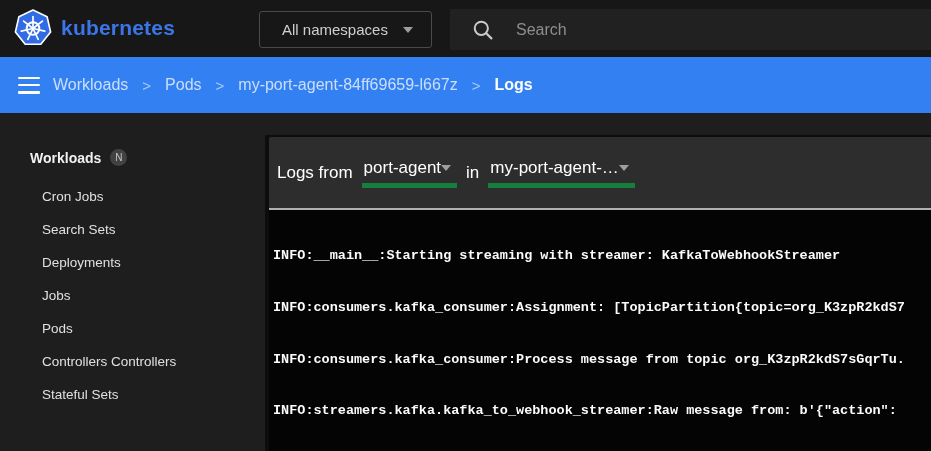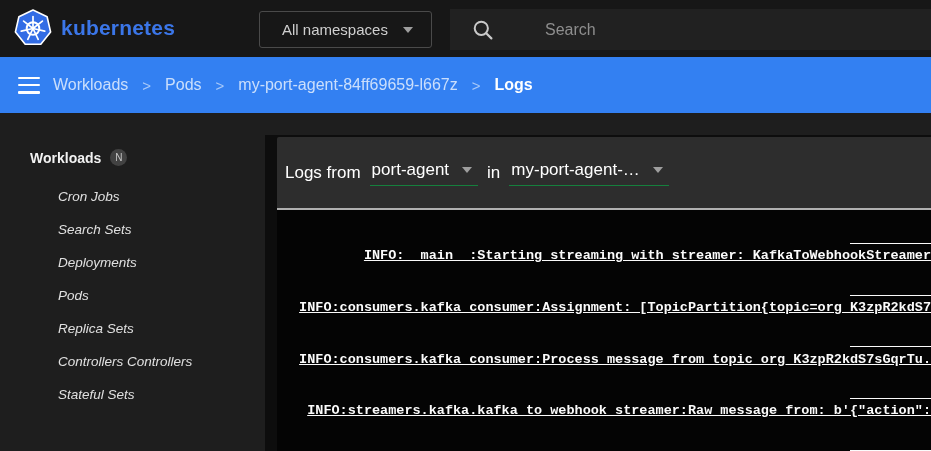--- a/index.html
+++ b/index.html
@@ -13,57 +13,57 @@
   .brand-text { color:#3b76e8; font-size:21px; font-weight:bold; letter-spacing:.2px; }
   .ns-select { position:absolute; left:259px; top:11px; width:173px; height:37px;
                border:1px solid #4a4a4a; border-radius:3px; display:flex; align-items:center;
                padding:0 18px 0 22px; cursor:pointer; }
   .ns-select span.val { color:#cfcfcf; font-size:15px; flex:1; }
   .caret { width:0; height:0; border-left:5px solid transparent; border-right:5px solid transparent;
            border-top:6px solid #9e9e9e; }
   .search { position:absolute; left:450px; top:9px; width:481px; height:41px; background:#212121;
             display:flex; align-items:center; padding-left:22px; gap:22px; }
   .search input { background:transparent; border:none; outline:none; color:#ddd; font-size:16px; width:330px;
-                  font-family:"Liberation Sans", sans-serif;margin-left:29px; }
+                  font-family:"Liberation Sans", sans-serif; }
   .search input::placeholder { color:#8e8e8e; }
 
   
   .bluebar { position:absolute; top:57px; left:0; width:931px; height:56px; background:#3380f2;
              display:flex; align-items:center; }
   .hamburger { margin-left:18px; width:22px; height:17px; display:flex; flex-direction:column;
                justify-content:space-between; cursor:pointer; }
   .hamburger i { display:block; height:2.6px; background:#fff; border-radius:1px; }
   .breadcrumb { display:flex; align-items:center; gap:14px; margin-left:13px; font-size:16px; }
   .crumb { color:rgba(255,255,255,.74); cursor:pointer; }
   .crumb-sep { color:rgba(255,255,255,.58); font-size:15px; }
   .crumb-current { color:#fff; font-weight:600;text-align:center; }
 
   
   .main { position:absolute; top:113px; left:0; width:931px; height:338px; }
   .sidebar { position:absolute; top:0; left:0; width:265px; height:338px; background:#1e1e1e; }
   .side-section { position:absolute; top:36px; left:30px; display:flex; align-items:center; gap:9px; cursor:pointer; }
   .side-section .lbl { color:#f2f2f2; font-size:14px; font-weight:bold; }
   .nbadge { width:17px; height:17px; border-radius:50%; background:#424242; color:#c7c7c7;
             font-size:10px; display:flex; align-items:center; justify-content:center; }
-  .side-items { position:absolute; top:67px; left:16px; right:0;font-style:italic; }
+  .side-items { position:absolute; top:67px; left:0; right:0; }
   .side-item { height:33px; display:flex; align-items:center; padding-left:42px;
                color:#e0e0e0; font-size:13.5px; cursor:pointer; }
 
   .content { position:absolute; top:0; left:265px; width:666px; height:338px; background:#0d0d0d; }
   .content-strip { position:absolute; top:0; left:0; right:0; height:22px; background:#1e1e1e; }
-  .card { position:absolute; top:24px; left:12px; right:0; height:314px; border-radius:2px 0 0 0;
-          overflow:hidden;text-align:right; }
+  .card { position:absolute; top:24px; left:4px; right:0; height:314px; border-radius:2px 0 0 0;
+          overflow:hidden; }
   .card-header { height:71px; background:#2d2d2d; display:flex; align-items:center;
                  padding-left:8px; gap:9px; color:#fff; font-size:17px; }
-  .hselect { display:inline-flex; align-items:center; gap:13px; border-bottom:1px solid #15803d;
+  .hselect { display:inline-flex; align-items:center; border-bottom:5px solid #15803d;
              padding:0 6px 5px 2px; cursor:pointer; }
   .log-divider { height:2px; background:#b0b0b0; }
   .log-view { height:241px; background:#040404; padding:3px 0 0 4px; overflow:hidden;
               font-family:"Liberation Mono", monospace; font-weight:bold; font-size:13.5px;
-              line-height:17.2px; color:#fbfbfb; white-space:pre;text-decoration:underline; }
+              line-height:17.2px; color:#fbfbfb; white-space:pre; }
 </style>
 </head>
 <body>
 
 <div class="screen">
 
   <header class="topbar">
     <div class="brand">
       <svg width="38" height="38" viewBox="0 0 38 38">
         <polygon points="19,1 33.1,7.8 36.6,23 26.8,35.2 11.2,35.2 1.4,23 4.9,7.8" fill="#326ce5" stroke="#ffffff" stroke-width="1.6" stroke-linejoin="round"></polygon>
@@ -116,22 +116,22 @@
 
     <aside class="sidebar">
       <div class="side-section">
         <span class="lbl">Workloads</span>
         <span class="nbadge">N</span>
       </div>
       <div class="side-items">
         <div class="side-item">Cron Jobs</div>
         <div class="side-item">Search Sets</div>
         <div class="side-item">Deployments</div>
+        <div class="side-item">Jobs</div>
         <div class="side-item">Pods</div>
-        <div class="side-item">Replica Sets</div>
         <div class="side-item">Controllers Controllers</div>
         <div class="side-item">Stateful Sets</div>
       </div>
     </aside>
 
     <section class="content">
       <div class="content-strip"></div>
       <div class="card">
         <div class="card-header">
           <span>Logs from</span>

